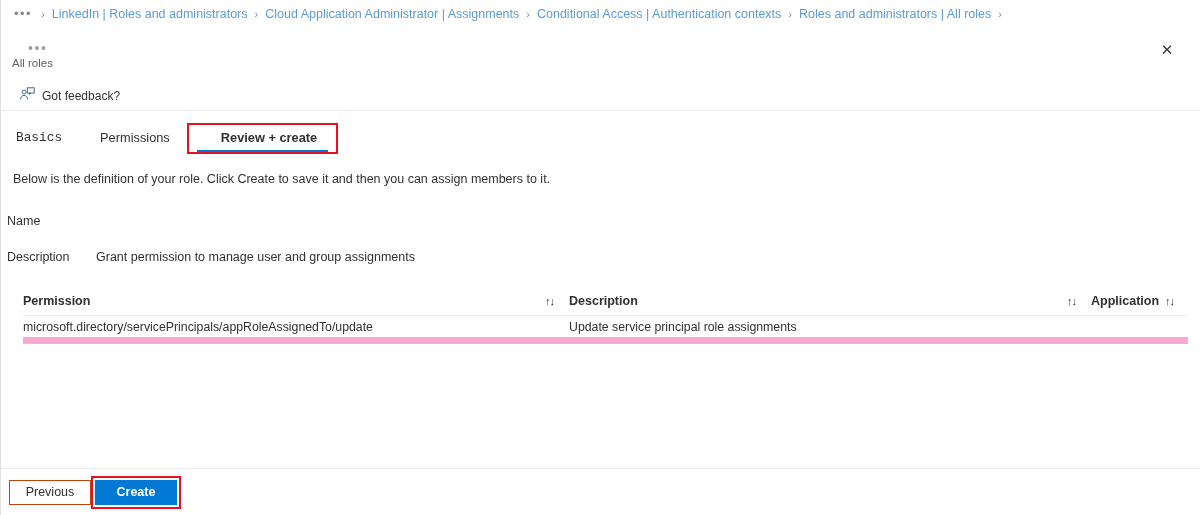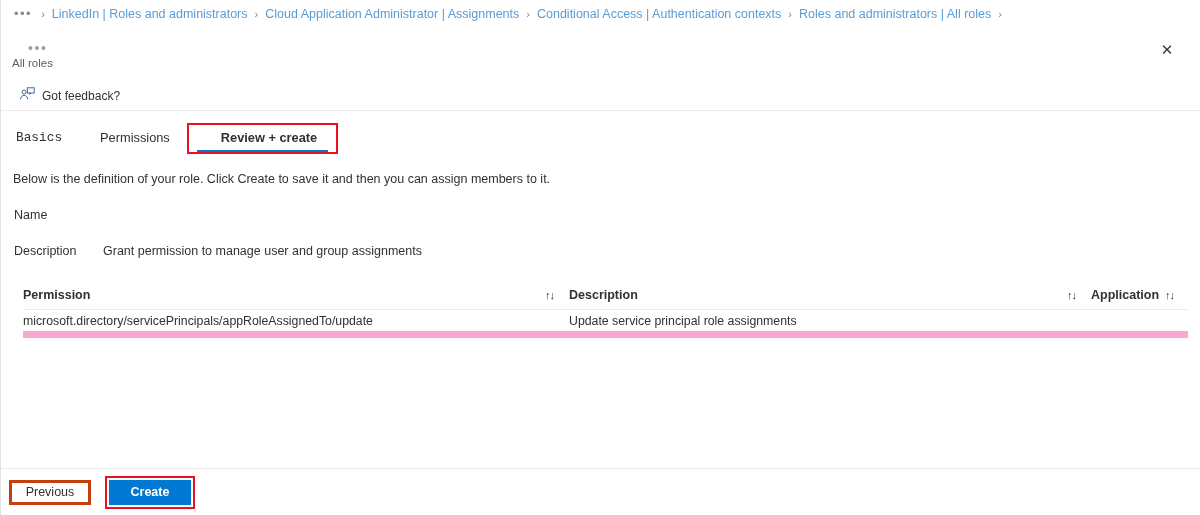--- a/index.html
+++ b/index.html
@@ -151,22 +151,22 @@
   
   .intro {
     font-size: 12.5px;
     color: #323130;
     padding-left: 12px;
     margin-top: 20px;
   }
 
   
   .fields {
-    margin-top: 22px;
-    padding-left: 13px;
+    margin-top: 28px;
+    padding-left: 6px;
   }
   .field-row {
     display: flex;
     align-items: baseline;
     margin-bottom: 22px;
   }
   .field-label {
     width: 89px;
     font-size: 12.5px;
     color: #323130;
@@ -223,37 +223,37 @@
     align-items: center;
     padding-left: 8px;
     gap: 0px;
     background: #ffffff;
   }
   .btn {
     font-family: "Liberation Sans", sans-serif;
     font-size: 12.5px;
     height: 25px;
     min-width: 82px;
-    border: 3px solid #c2410c;
+    border: 1px solid #c2410c;
     background: #ffffff;
     color: #323130;
     cursor: pointer;
     padding: 0 12px;
   }
   .btn-primary {
     background: #0078d4;
     border: 1px solid #0078d4;
     color: #ffffff;
     font-weight: 600;
   }
   .btn-wrap-highlight {
     outline: 2px solid #e81123;
     outline-offset: 2px;
     display: inline-flex;
-    margin-left: 18px;
+    margin-left: 4px;
   }
 </style>
 </head>
 <body>
 
 <div class="page">
 
   <div class="breadcrumb">
     <span class="bc-ellipsis">•••</span>
     <span class="bc-sep">›</span>

